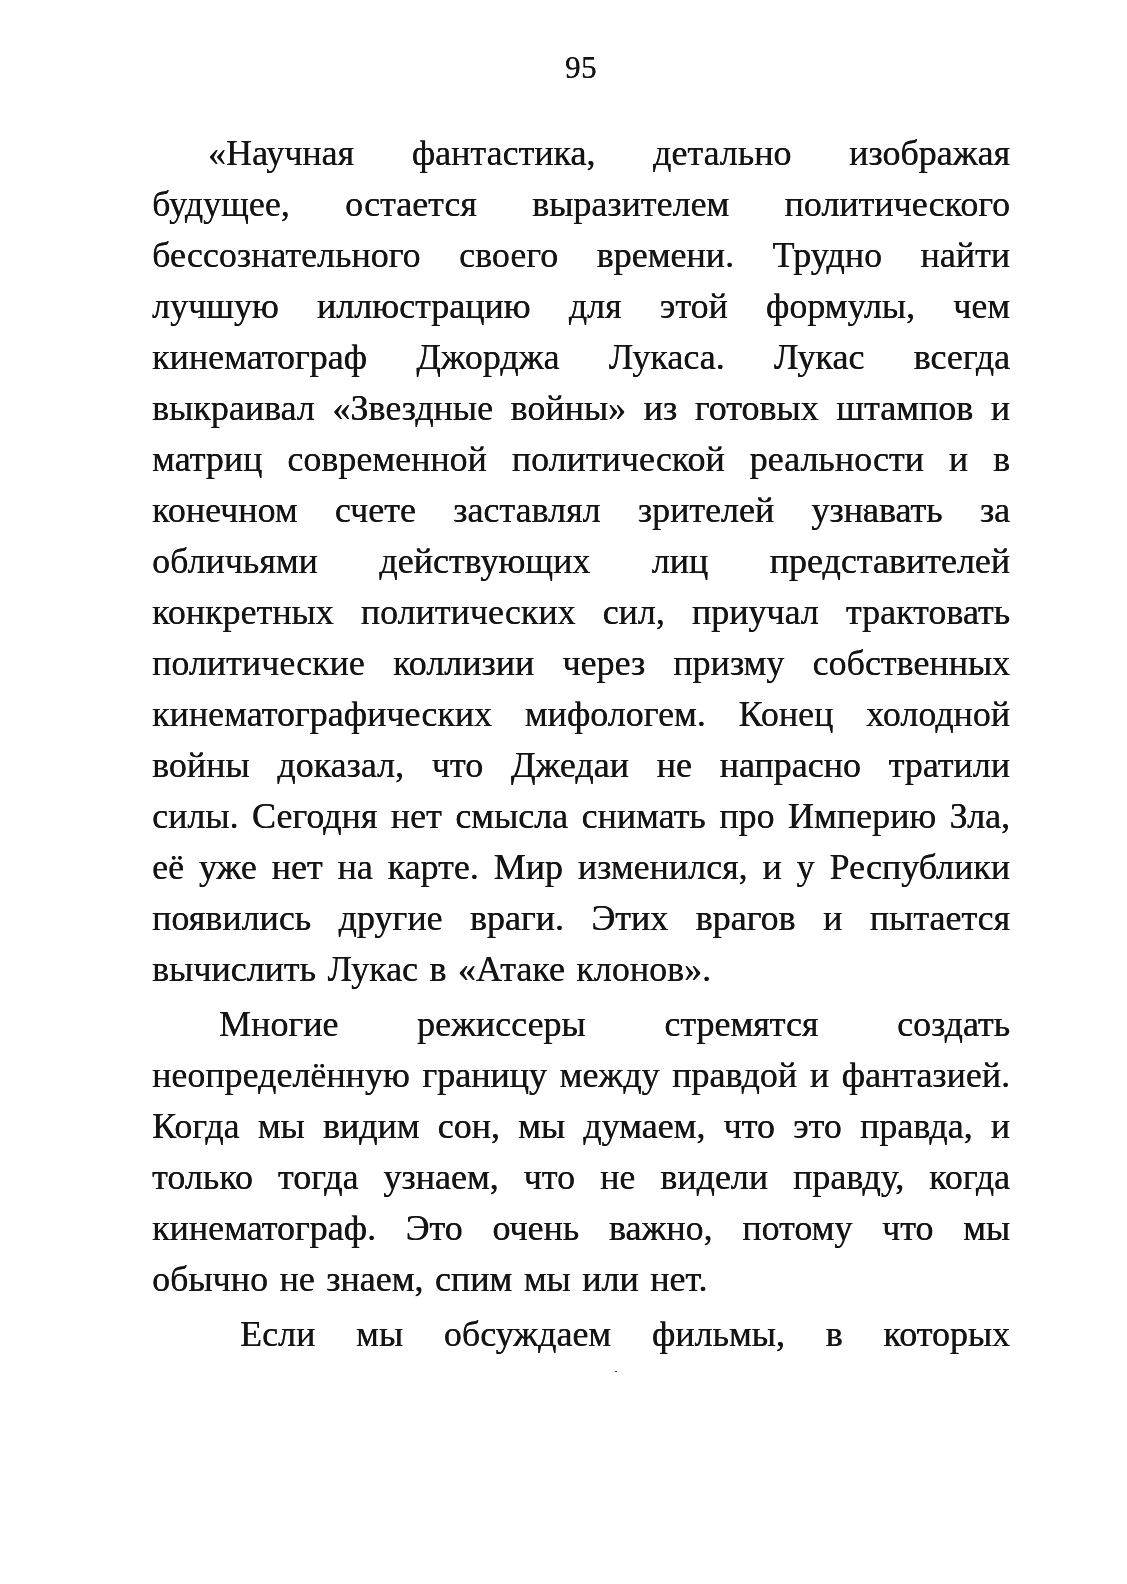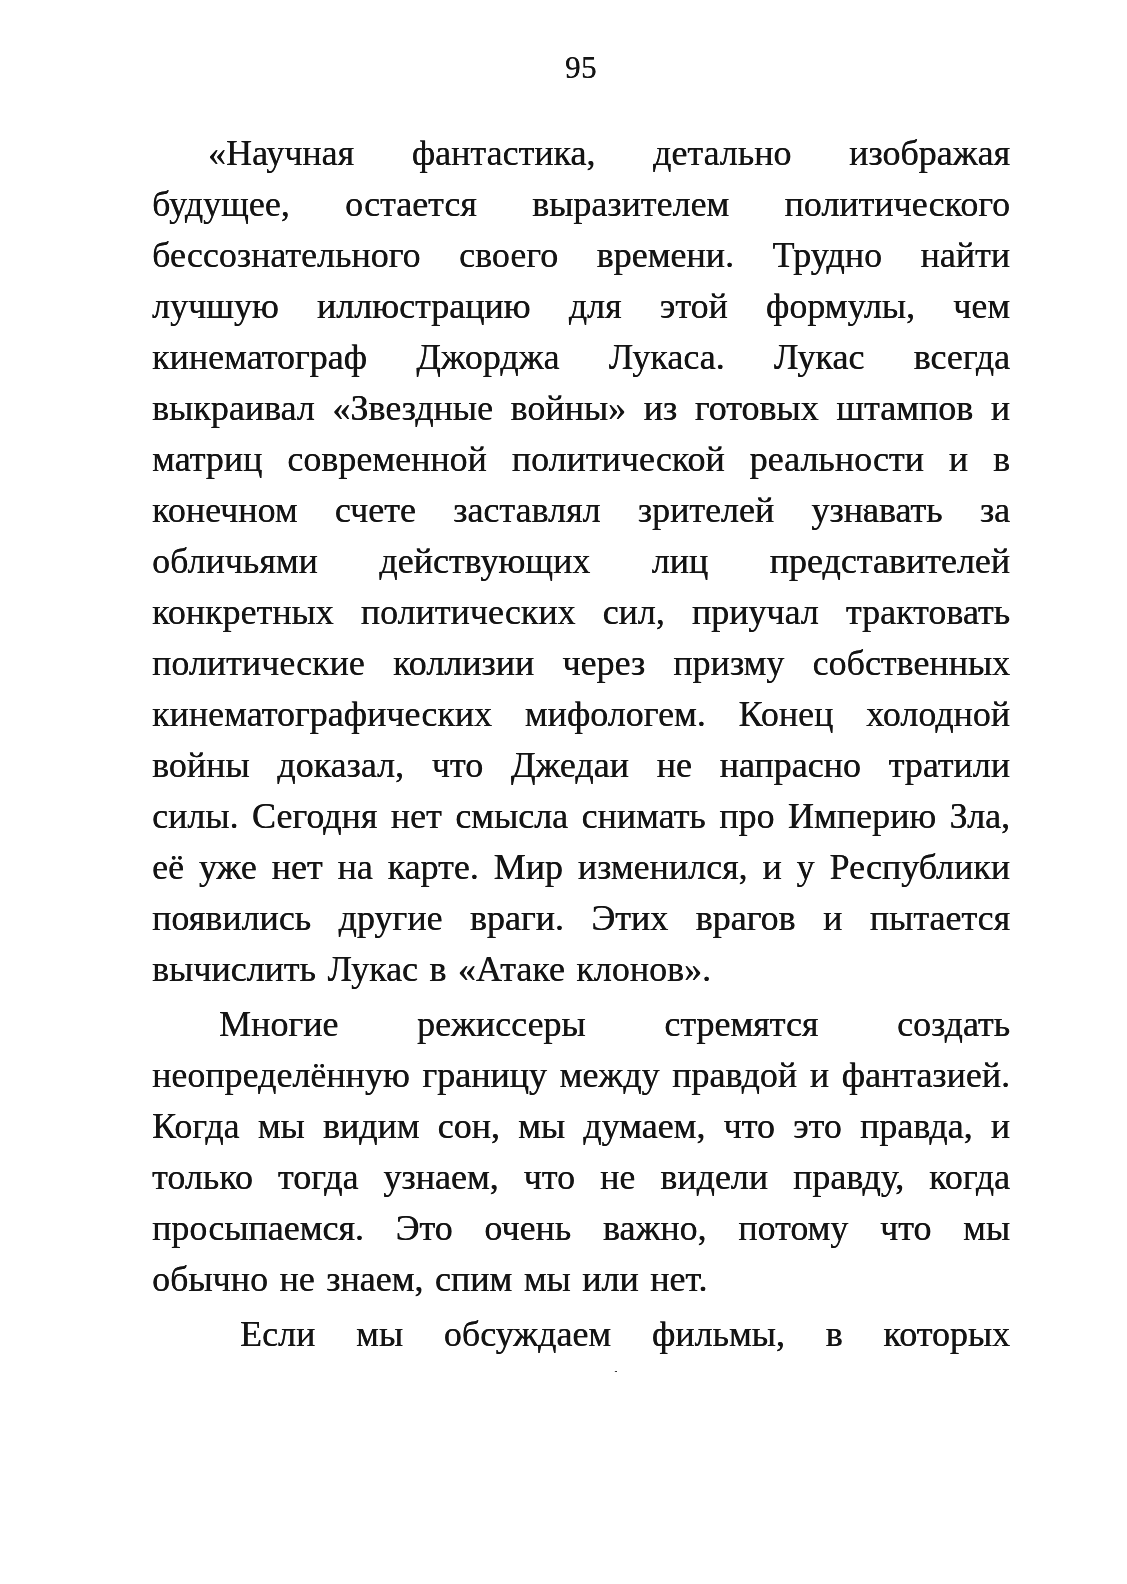--- a/index.html
+++ b/index.html
@@ -57,19 +57,19 @@
 </style>
 </head>
 <body>
 
 <div class="page">
 
   <div class="page-number">95</div>
 
   <div class="text-block">
     <p class="para p1">«Научная фантастика, детально изображая будущее, остается выразителем политического бессознательного своего времени. Трудно найти лучшую иллюстрацию для этой формулы, чем кинематограф Джорджа Лукаса. Лукас всегда выкраивал «Звездные войны» из готовых штампов и матриц современной политической реальности и в конечном счете заставлял зрителей узнавать за обличьями действующих лиц представителей конкретных политических сил, приучал трактовать политические коллизии через призму собственных кинематографических мифологем. Конец холодной войны доказал, что Джедаи не напрасно тратили силы. Сегодня нет смысла снимать про Империю Зла, её уже нет на карте. Мир изменился, и у Республики появились другие враги. Этих врагов и пытается вычислить Лукас в «Атаке клонов».</p>
-    <p class="para p2">Многие режиссеры стремятся создать неопределённую границу между правдой и фантазией. Когда мы видим сон, мы думаем, что это правда, и только тогда узнаем, что не видели правду, когда просыпаемся. Это очень важно, потому что мы обычно не знаем, спим мы или нет.</p>
+    <p class="para p2">Многие режиссеры стремятся создать неопределённую границу между правдой и фантазией. Когда мы видим сон, мы думаем, что это правда, и только тогда узнаем, что не видели правду, когда кинематограф. Это очень важно, потому что мы обычно не знаем, спим мы или нет.</p>
     <p class="para p3">Если мы обсуждаем фильмы, в которых элементы анимации играют большую роль в создании идеологического действия, мы должны узнать, как они вообще помогают фильмам сильнее влиять на зрителей. Эти элементы используется, когда мы хотим сделать или показать то, чего обычными съёмками невозможно добиться..</p>
   </div>
 
   <span class="scan-artifact">ˋ</span>
 
 </div>
 
 </body></html>

